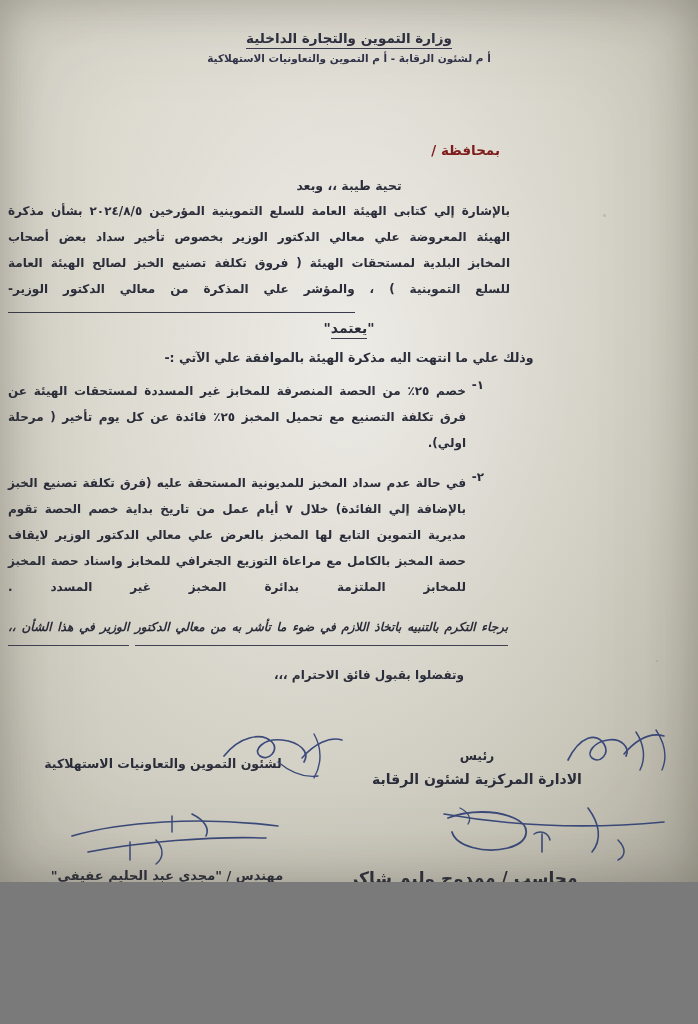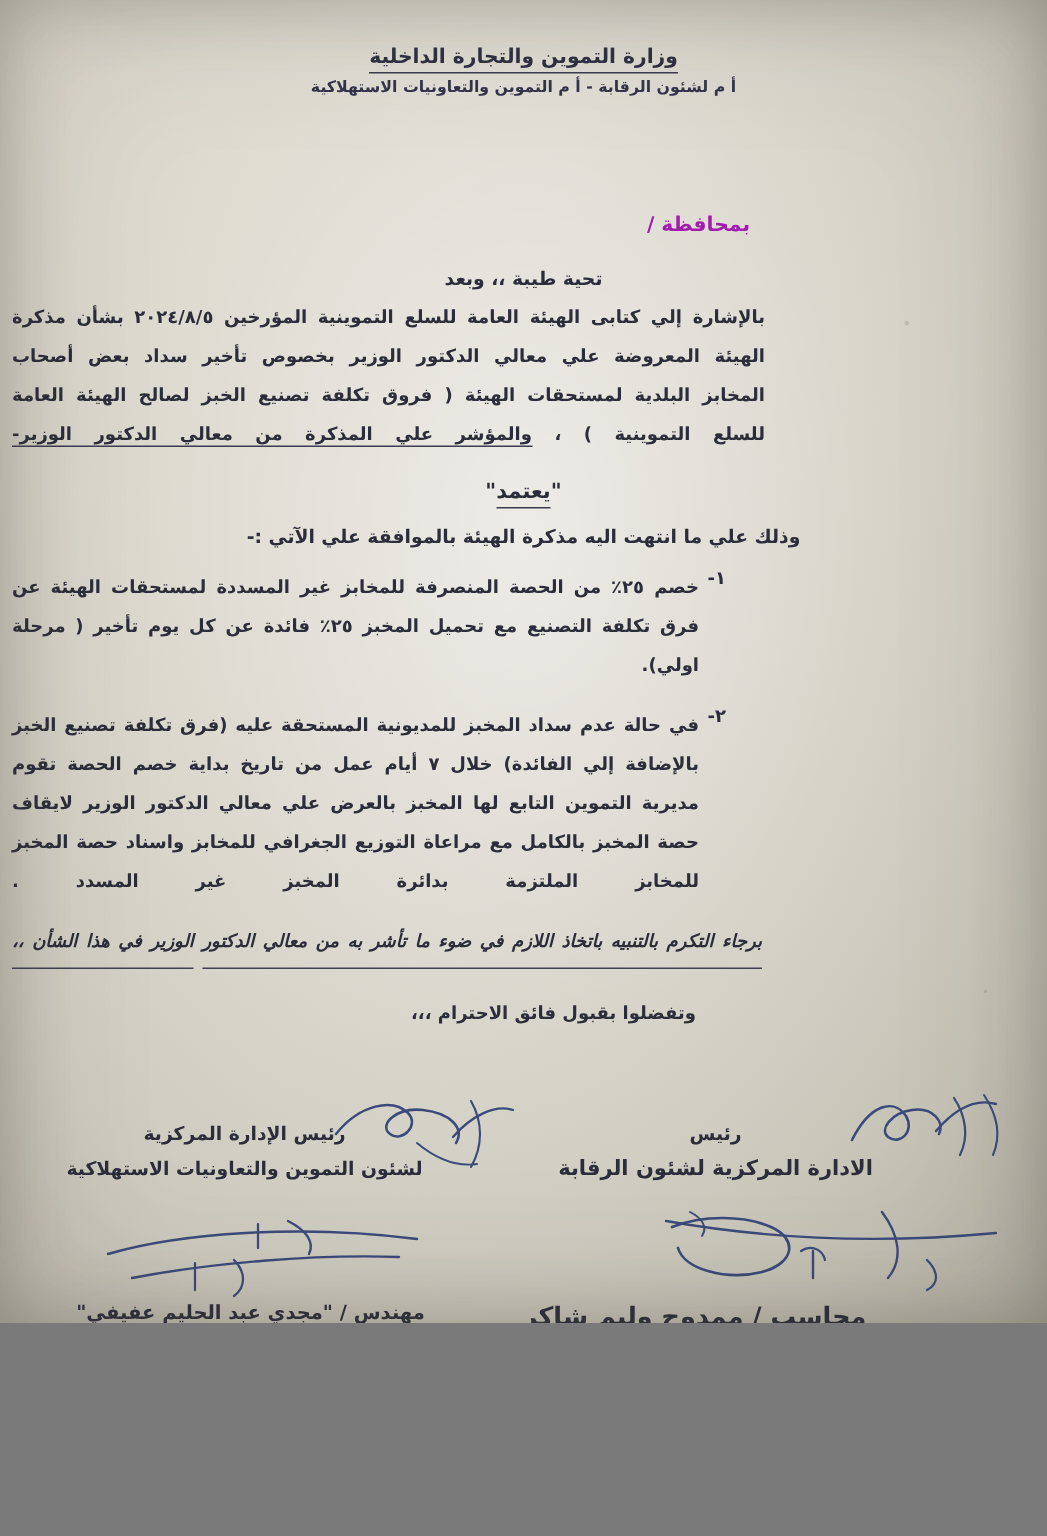--- a/index.html
+++ b/index.html
@@ -68,21 +68,21 @@
     font-size: 14.5px;
     font-weight: bold;
     color: #2c2e40;
   }
   .addr-gov {
     position: absolute;
     top: 142px;
     right: 198px;
     font-size: 13.5px;
     font-weight: bold;
-    color: #a21caf;
+    color: #7f1d1d;
   }
 
   
   .greet {
     position: absolute;
     top: 178px;
     right: 0;
     left: 0;
     text-align: center;
     font-size: 12.5px;
@@ -96,21 +96,21 @@
     left: 8px;
     font-size: 12px;
     font-weight: bold;
     line-height: 26px;
     text-align: justify;
     text-align-last: justify;
     word-spacing: 1px;
   }
   #para1 { top: 198px; }
   .bold-strong { font-weight: bold; }
-  .u-line { border-bottom: 1.4px solid #3a3b4c; padding-bottom: 1px; }
+  .u-line { border-bottom: 1.4px solid #3a3b4c; padding-bottom: 16px; }
 
   
   .approve {
     position: absolute;
     top: 320px;
     right: 0;
     left: 0;
     text-align: center;
     font-size: 14px;
     font-weight: bold;
@@ -241,21 +241,20 @@
   </div>
 
   <div class="salute" id="salute1">وتفضلوا بقبول فائق الاحترام ،،،</div>
 
   <div class="sig-col sig-right">
     <div class="sig-role">رئيس</div>
     <div class="sig-unit">الادارة المركزية لشئون الرقابة</div>
   </div>
 
   <div class="sig-col sig-left">
-    <div class="sig-role">رئيس الإدارة المركزية</div>
     <div class="sig-unit-sm">لشئون التموين والتعاونيات الاستهلاكية</div>
   </div>
 
   <div class="name-right">محاسب / ممدوح وليم شاكر</div>
   <div class="name-left">مهندس / "مجدي عبد الحليم عفيفي"</div>
 
   <div class="ink" style="top:726px; right:18px; width:120px; height:56px;">
     <svg width="120" height="56" viewBox="0 0 120 56" aria-hidden="true">
       <path d="M8 34 C20 10, 36 6, 44 18 C50 28, 40 38, 32 32 C26 27, 34 16, 48 14 C62 12, 70 22, 66 30" stroke-width="1.7"></path>
       <path d="M64 28 C76 14, 90 6, 104 10" stroke-width="1.6"></path>

